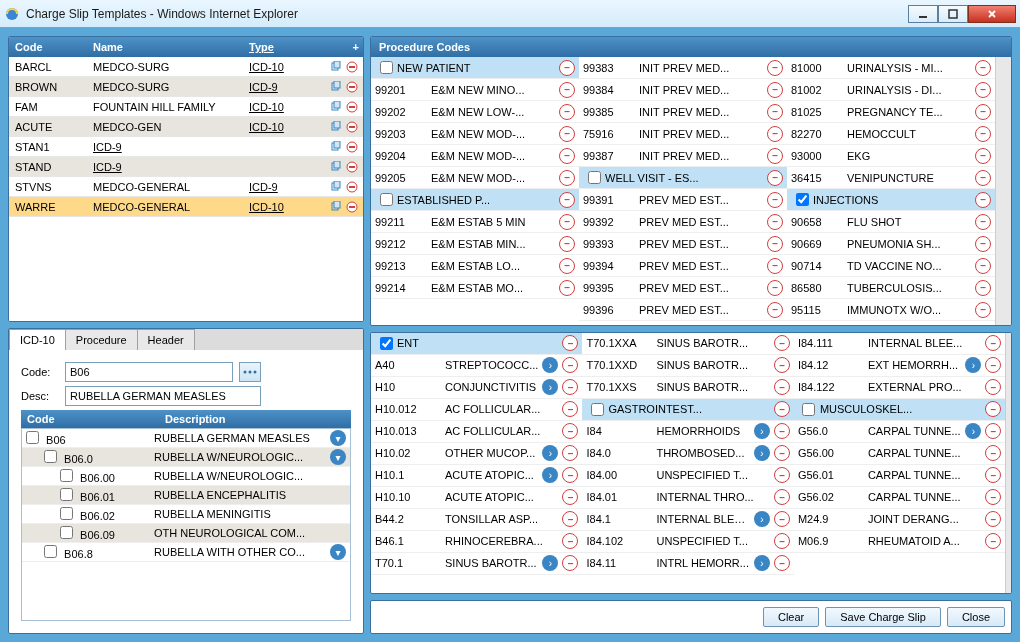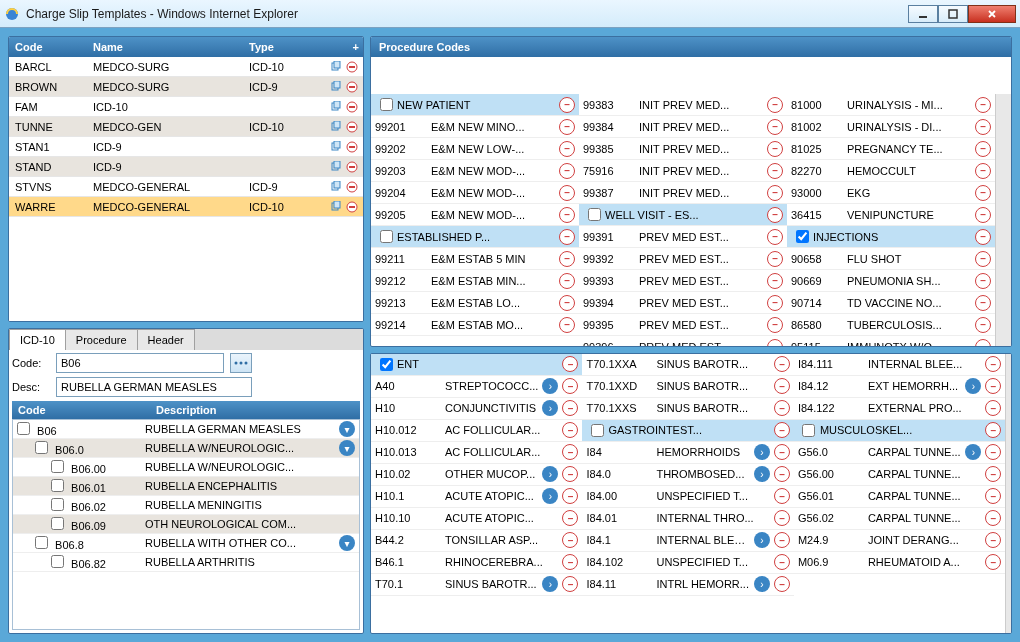--- a/index.html
+++ b/index.html
@@ -19,34 +19,34 @@
 .left-col { width: 356px; display: flex; flex-direction: column; gap: 6px; }
 .right-col { flex: 1; display: flex; flex-direction: column; gap: 6px; min-width: 0; }
 
 .panel { background: #fff; border: 1px solid #3b6fa0; border-radius: 2px; display: flex; flex-direction: column; overflow: hidden; }
 
 
 .tpl-head { display:flex; background: linear-gradient(#4e92c7,#2f6ea5); color:#fff; font-weight:bold; }
 .tpl-head > div, .tpl-row > div { padding: 4px 6px; }
 .tpl-col-code { width: 78px; }
 .tpl-col-name { width: 156px; }
-.tpl-col-type { width: 70px; }
+.tpl-col-type { width: 70px; text-decoration: underline; }
 .tpl-col-act { flex:1; text-align:right; padding-right:4px !important;}
 .tpl-body { overflow-y:auto; flex:1; background:#fff;}
 .tpl-row { display:flex; border-bottom:1px solid #e6e6e6; align-items:center; height:20px;}
 .tpl-row.alt { background:#e8e4de; }
 .tpl-row.sel { background:#ffd98a; }
 .tpl-row .act { display:flex; gap:2px; justify-content:flex-end; padding-right:4px;}
 .icon-btn { width:14px;height:14px;display:inline-flex;align-items:center;justify-content:center;cursor:pointer;}
 
 
 .tabs { display:flex; background:#dcdcdc; }
 .tab { padding:4px 10px; border:1px solid #a0a0a0; border-bottom:none; background:#e8e8e8; cursor:pointer; margin-right:-1px;}
 .tab.active { background:#fff; }
-.tab-body { padding:3px; flex:1; display:flex; flex-direction:column; overflow:hidden;}
+.tab-body { padding:12px; flex:1; display:flex; flex-direction:column; overflow:hidden;}
 .form-row { display:flex; align-items:center; gap:6px; margin-bottom:4px;}
 .form-row label { width:38px; }
 .form-row input { border:1px solid #7a9fbb; padding:2px 4px; height:20px;}
 .lookup-btn { width:22px;height:20px;border:1px solid #7a9fbb;background:linear-gradient(#eaf4fc,#cde4f5);cursor:pointer;display:flex;align-items:center;justify-content:center;}
 
 
 .tree-head { display:flex; background:linear-gradient(#4e92c7,#2f6ea5); color:#fff; font-weight:bold;}
 .tree-head > div { padding:3px 6px; }
 .tc-code { width:138px; }
 .tc-desc { flex:1; }
@@ -57,21 +57,21 @@
 .tree-row .code { width:128px; }
 .tree-row .desc { flex:1; white-space:nowrap; overflow:hidden; text-overflow:ellipsis;}
 .tree-row .expand { width:16px;height:16px;background:#3a85c4;border-radius:50%;color:#fff;display:flex;align-items:center;justify-content:center;font-size:10px;cursor:pointer;margin-left:4px;}
 .ind1 { padding-left:18px !important; }
 .ind2 { padding-left:34px !important; }
 
 .btn-row { display:flex; justify-content:flex-end; gap:6px; padding:6px; }
 .btn { border:1px solid #6f93b3; background:linear-gradient(#f3f9fe,#d6e9f7); padding:3px 14px; cursor:pointer; border-radius:2px;}
 
 
-.section { flex:1; display:flex; min-height:0;gap:37px;}
+.section { flex:1; display:flex; min-height:0;}
 .sec-head { background:linear-gradient(#4e92c7,#2f6ea5); color:#fff; font-weight:bold; padding:4px 8px;}
 .grid-wrap { flex:1; overflow-y:auto; position:relative;}
 .grid { display:flex; }
 .gcol { flex:1; min-width:0;}
 .grow { display:flex; align-items:center; border-bottom:1px solid #eee; padding:0 4px; height:22px;}
 .grow.hdr { background:#bfe0f5; }
 .grow .cb { width:22px; display:flex; justify-content:center;}
 .grow .code { width:56px; }
 .grow .dcode { width:70px; }
 .grow .desc { flex:1; white-space:nowrap; overflow:hidden; text-overflow:ellipsis; padding-right:4px;}
@@ -159,38 +159,39 @@
               <span class="icon-btn">
                 <svg width="12" height="12" viewBox="0 0 12 12">
                   <circle cx="6" cy="6" r="5" fill="#fff" stroke="#d04040"></circle>
                   <rect x="3" y="5" width="6" height="2" fill="#d04040"></rect>
                 </svg>
               </span>
             </div>
           </div>
           <div class="tpl-row">
             <div class="tpl-col-code">FAM</div>
+            <div class="tpl-col-name">FOUNTAIN HILL FAMILY</div>
             <div class="tpl-col-type">ICD-10</div>
             <div class="tpl-col-act act">
               <span class="icon-btn">
                 <svg width="12" height="12" viewBox="0 0 12 12">
                   <rect x="2" y="2" width="6" height="7" fill="none" stroke="#3a85c4"></rect>
                   <rect x="4" y="0" width="6" height="7" fill="#cfe6f7" stroke="#3a85c4"></rect>
                 </svg>
               </span>
               <span class="icon-btn">
                 <svg width="12" height="12" viewBox="0 0 12 12">
                   <circle cx="6" cy="6" r="5" fill="#fff" stroke="#d04040"></circle>
                   <rect x="3" y="5" width="6" height="2" fill="#d04040"></rect>
                 </svg>
               </span>
             </div>
           </div>
           <div class="tpl-row alt">
-            <div class="tpl-col-code">TUNNE</div>
+            <div class="tpl-col-code">ACUTE</div>
             <div class="tpl-col-name">MEDCO-GEN</div>
             <div class="tpl-col-type">ICD-10</div>
             <div class="tpl-col-act act">
               <span class="icon-btn">
                 <svg width="12" height="12" viewBox="0 0 12 12">
                   <rect x="2" y="2" width="6" height="7" fill="none" stroke="#3a85c4"></rect>
                   <rect x="4" y="0" width="6" height="7" fill="#cfe6f7" stroke="#3a85c4"></rect>
                 </svg>
               </span>
               <span class="icon-btn">
@@ -329,24 +330,20 @@
             </div>
             <div class="tree-row alt">
               <span class="code ind2"><input type="checkbox" class="cb" style=""> <span>B06.09</span></span>
               <span class="desc">OTH NEUROLOGICAL COM...</span>
             </div>
             <div class="tree-row">
               <span class="code ind1"><input type="checkbox" class="cb" style=""> <span>B06.8</span></span>
               <span class="desc">RUBELLA WITH OTHER CO...</span>
               <span class="expand">▾</span>
             </div>
-            <div class="tree-row">
-              <span class="code ind2"><input type="checkbox" class="cb" style=""> <span>B06.82</span></span>
-              <span class="desc">RUBELLA ARTHRITIS</span>
-            </div>
           </div>
       </div>
     </div>
   </div>
 
   <div class="right-col">
     <div class="panel section" style="flex:1.05">
       <div class="sec-head">Procedure Codes</div>
       <div class="grid-wrap" style="display:flex;">
         <div class="grid" id="proc-grid" style="flex:1">
@@ -726,14 +723,19 @@
               <div class="grow">
                 <span class="dcode">M06.9</span>
                 <span class="desc">RHEUMATOID A...</span>
                 <span class="rbtn remove" style="margin-left:4px">–</span>
               </div>
             </div>
           </div>
         <div class="scrollbar-fake"></div>
       </div>
     </div>
+    <div class="footer-btns">
+      <button class="btn">Clear</button>
+      <button class="btn">Save Charge Slip</button>
+      <button class="btn">Close</button>
+    </div>
   </div>
 </div>
 
 </body></html>

